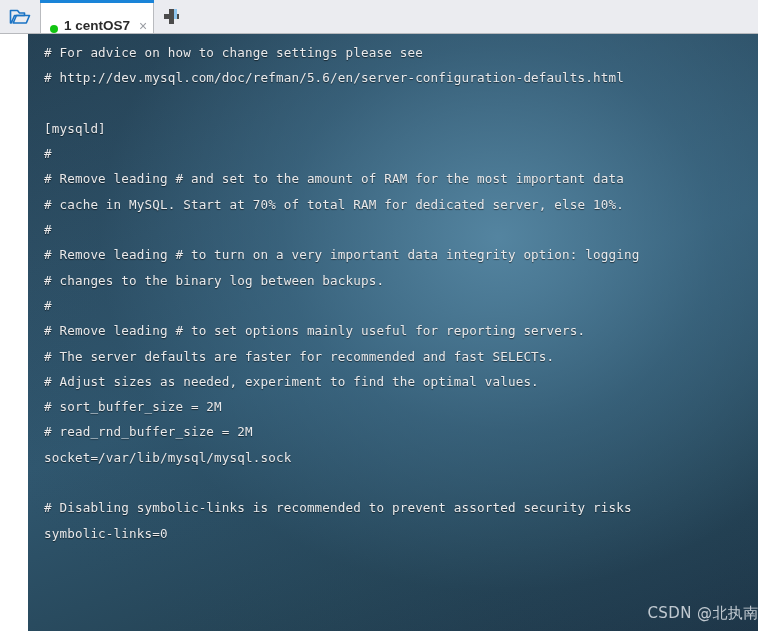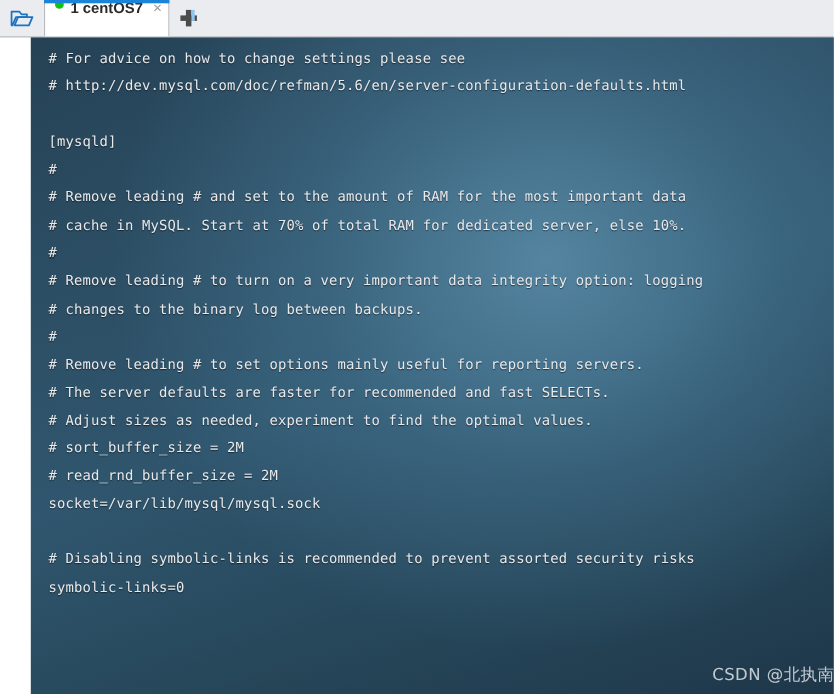--- a/index.html
+++ b/index.html
@@ -43,21 +43,21 @@
 
   .tab {
     position: relative;
     height: 33px;
     min-width: 112px;
     background: #ffffff;
     border-left: 1px solid #b9bbbf;
     border-right: 1px solid #b9bbbf;
     box-sizing: border-box;
     display: flex;
-    align-items: flex-start;
+    align-items: flex-end;
     padding: 0 6px 0 9px;
     flex: 0 0 auto;
   }
   .tab::before {
     content: "";
     position: absolute;
     left: -1px; right: -1px; top: 0;
     height: 3px;
     background: #1a84d8;
   }

